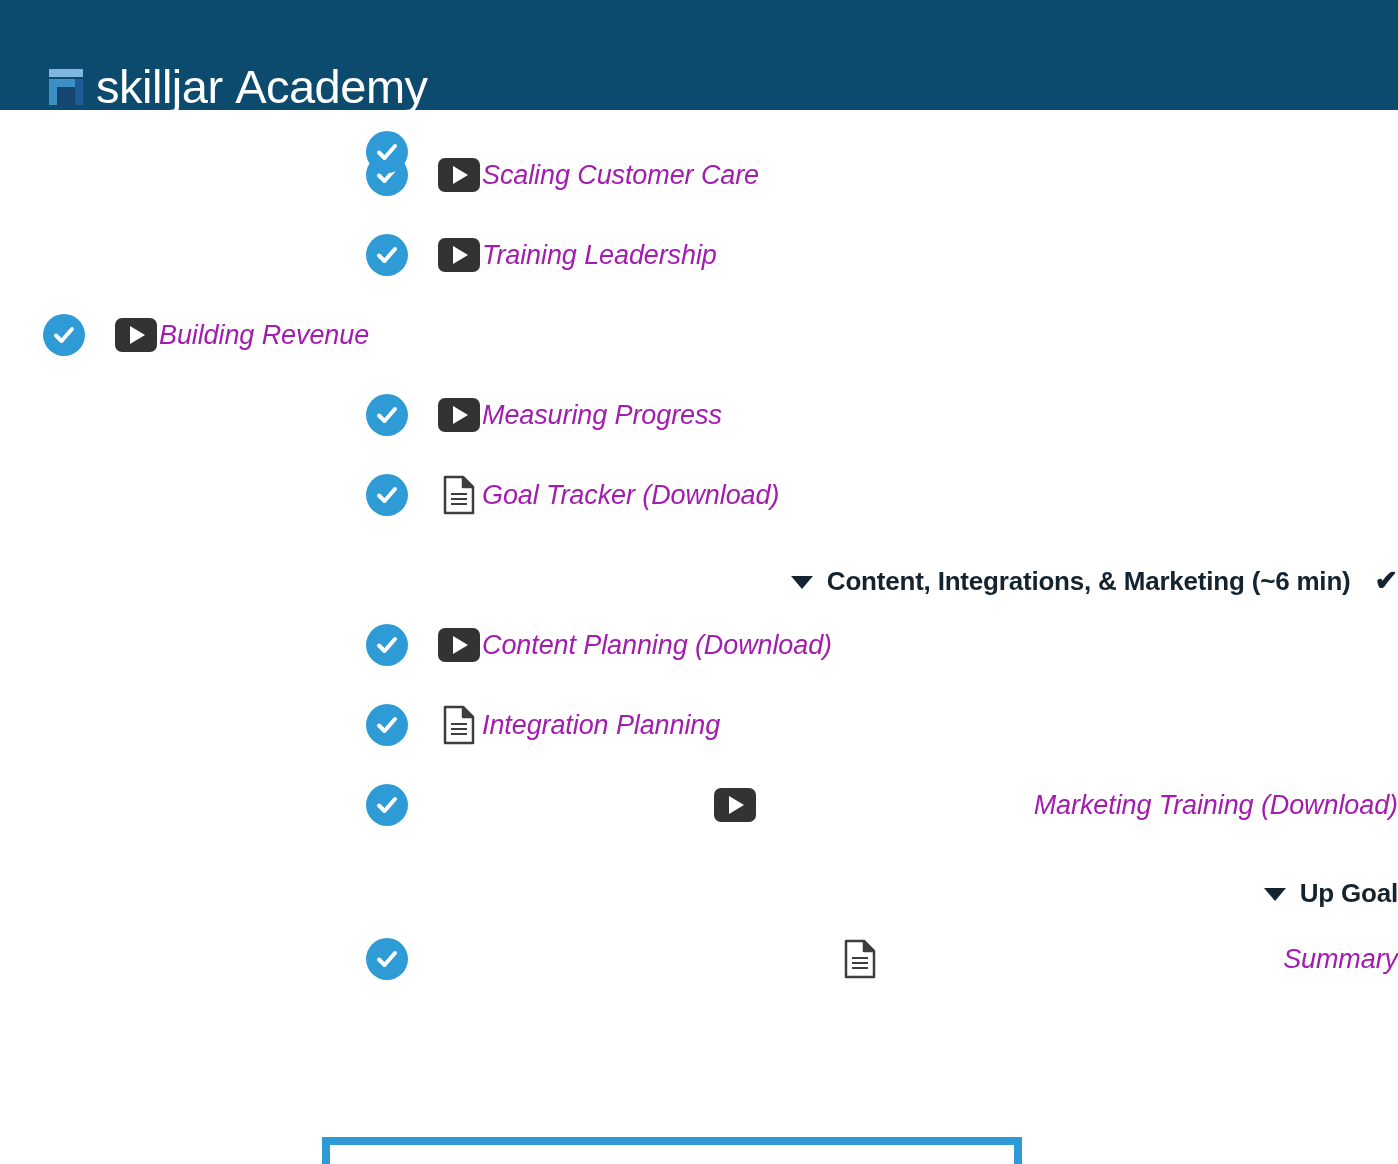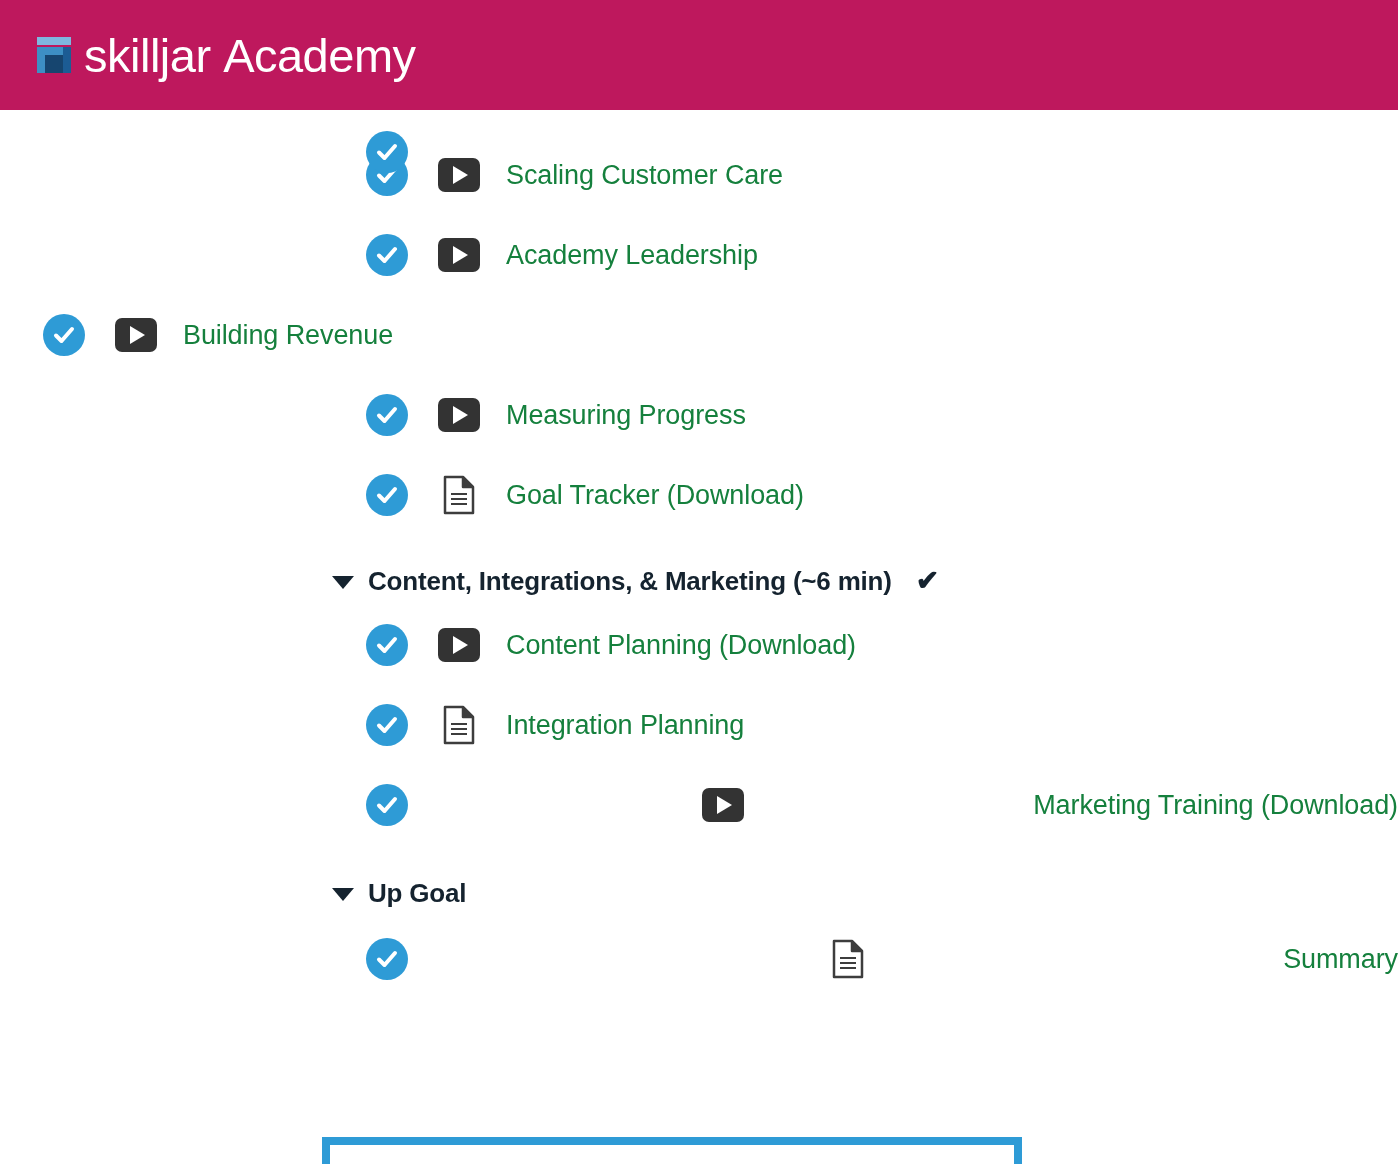--- a/index.html
+++ b/index.html
@@ -10,24 +10,24 @@
     background: #ffffff;
     font-family: "Liberation Sans", sans-serif;
     overflow: hidden;
   }
 
   
   .site-header {
     position: relative;
     width: 1398px;
     height: 110px;
-    background: #be185d;
-    display: flex;
-    align-items: center;
-    padding-left: 36px;
+    background: #0c4a6e;
+    display: flex;
+    align-items: flex-end;
+    padding-left: 48px;
     overflow: hidden;
   }
   .brand {
     display: flex;
     align-items: center;
     gap: 12px;
     text-decoration: none;
   }
   .brand-mark {
     width: 36px;
@@ -71,20 +71,21 @@
     height: 60px;
     padding-left: 366px;
   }
 
   .section-row {
     display: flex;
     align-items: center;
     height: 60px;
     padding-left: 332px;
     gap: 14px;
+    justify-content: flex-end;
   }
   .section-caret {
     width: 0; height: 0;
     border-left: 11px solid transparent;
     border-right: 11px solid transparent;
     border-top: 13px solid #15232f;
     flex: 0 0 auto;
     margin-top: 3px;
   }
   .section-title {
@@ -134,25 +135,25 @@
   .icon-video .tri {
     width: 0; height: 0;
     border-top: 9px solid transparent;
     border-bottom: 9px solid transparent;
     border-left: 15px solid #ffffff;
     margin-left: 3px;
   }
   .icon-doc svg, .icon-survey svg { display: block; }
 
   .row-label {
-    margin-left: 24px;
     font-size: 27px;
-    color: #15803d;
+    color: #a21caf;
     white-space: nowrap;
     letter-spacing: -0.1px;
+    font-style: italic;
   }
 
   
   .highlight-box {
     position: absolute;
     left: 322px;
     top: 992px;
     width: 700px;
     height: 100px;
     border: 8px solid #2e9bd6;
@@ -209,21 +210,21 @@
     <span class="check-circle">
       <svg width="26" height="26" viewBox="0 0 26 26" aria-hidden="true">
           <path d="M5 13.5 L10.5 19 L21 7" stroke="#ffffff" stroke-width="4" fill="none" stroke-linecap="round" stroke-linejoin="round"></path>
         </svg>
     </span>
     <span class="type-icon">
         <span class="icon-video">
           <span class="tri"></span>
         </span>
       </span>
-    <span class="row-label">Academy Leadership</span>
+    <span class="row-label">Training Leadership</span>
   </div>
 
   <div class="row" style="margin-top:20px;padding-left:43px;">
     <span class="check-circle">
       <svg width="26" height="26" viewBox="0 0 26 26" aria-hidden="true">
           <path d="M5 13.5 L10.5 19 L21 7" stroke="#ffffff" stroke-width="4" fill="none" stroke-linecap="round" stroke-linejoin="round"></path>
         </svg>
     </span>
     <span class="type-icon">
         <span class="icon-video">

